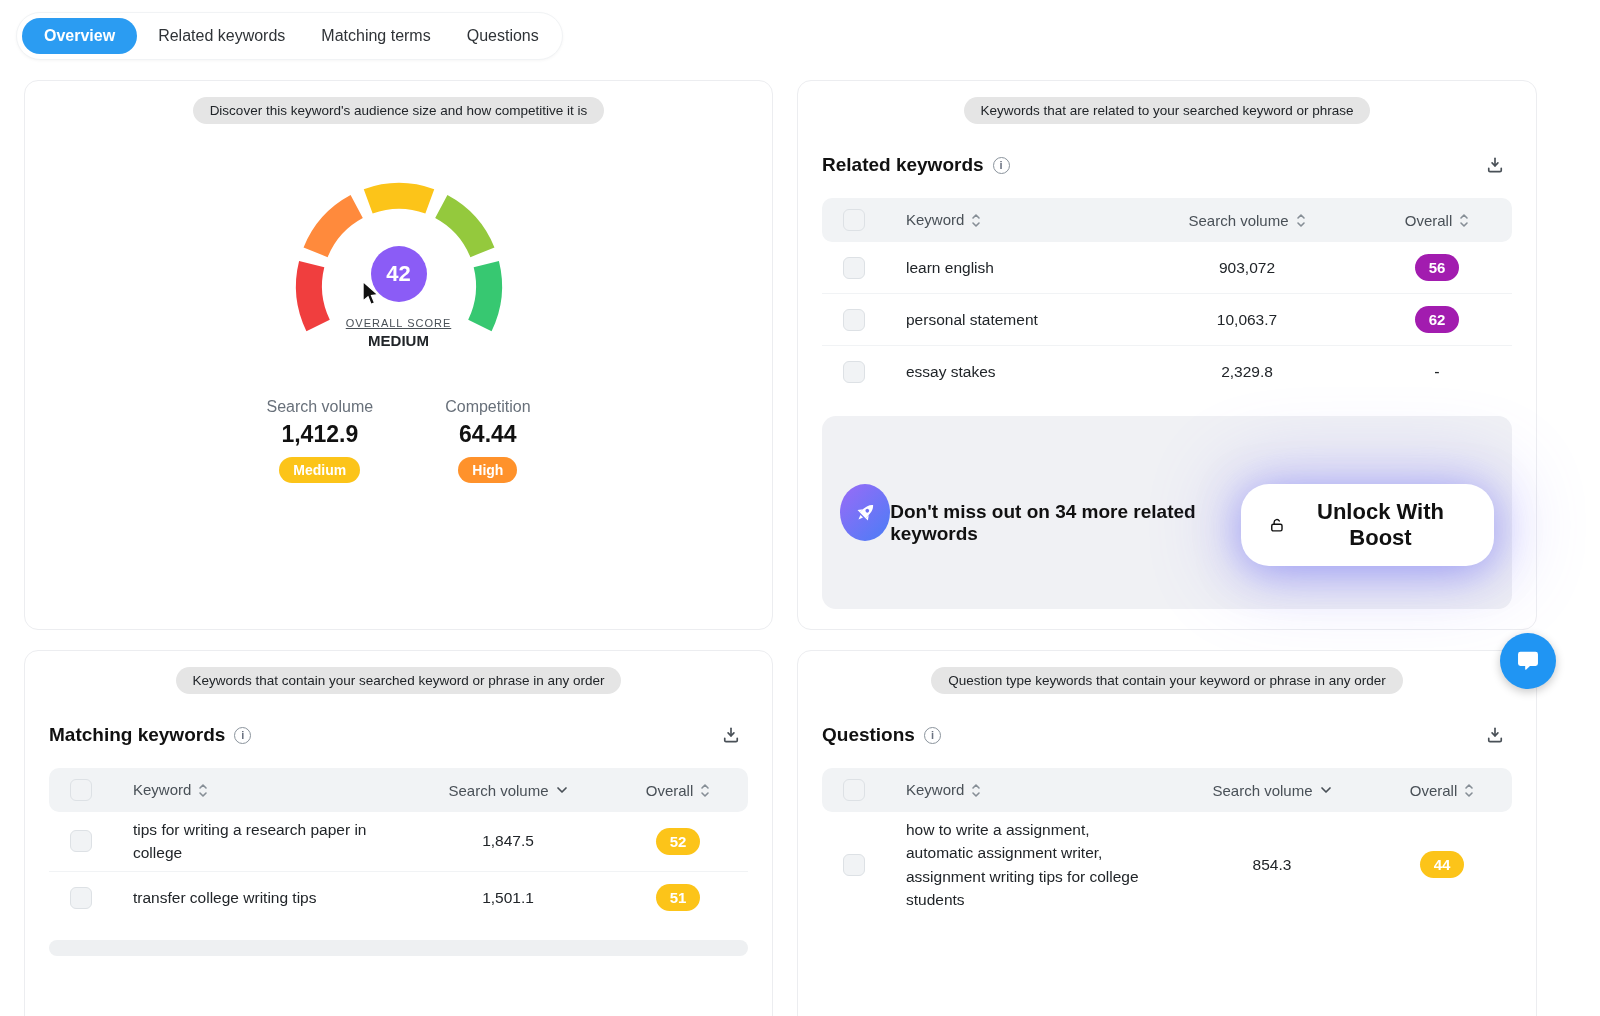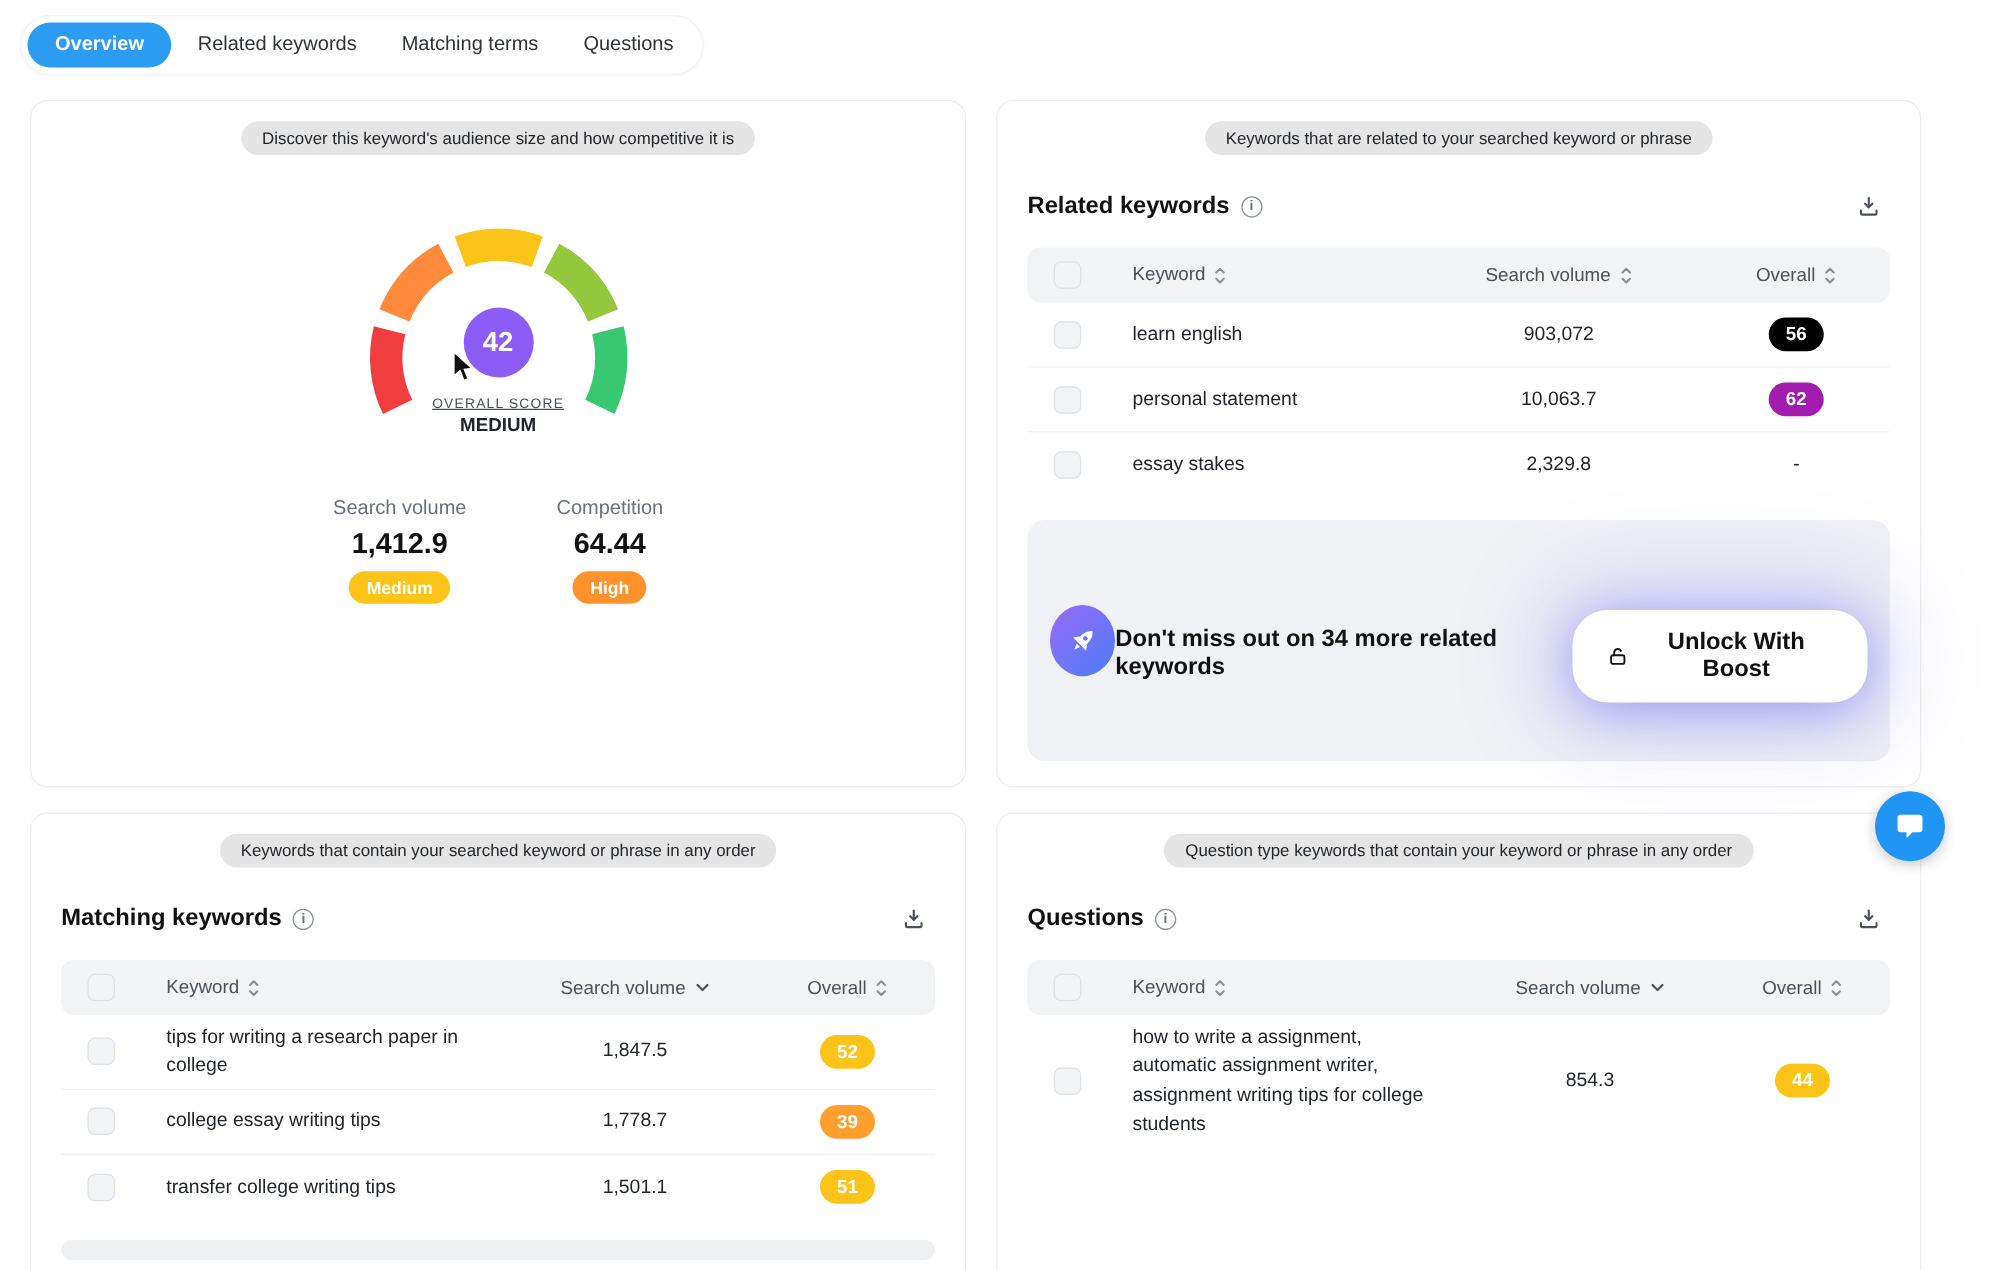--- a/index.html
+++ b/index.html
@@ -120,21 +120,21 @@
     padding:18px;
   }
   .rocket-circle {
     width:57px; height:57px; border-radius:50%;
     background:linear-gradient(135deg,#9a6bf7,#4a7df6);
     display:flex; align-items:center; justify-content:center;
   }
   .promo-title { margin-top:20px; font-size:19px; font-weight:700; color:#111; }
   .boost-btn {
     margin-top:24px; background:#fff; border:none; border-radius:28px;
-    padding:15px 28px; font-family:inherit; font-size:19px; font-weight:700; color:#111;
+    padding:15px 28px; font-family:inherit; font-size:22px; font-weight:700; color:#111;
     display:flex; align-items:center; gap:10px; cursor:pointer;
     box-shadow:0 6px 40px rgba(99,102,241,.5), 0 0 80px 14px rgba(130,120,255,.3);
   }
 
   .partial-bar { margin-top:16px; height:16px; border-radius:8px; background:#eef0f2; }
 
   
   .chat-bubble {
     position:absolute; left:1500px; top:633px; width:56px; height:56px;
     border-radius:50%; border:none; cursor:pointer;
@@ -226,21 +226,21 @@
       </span>
     </div>
 
     <div class="trow">
       <span class="cell-check">
           <span class="checkbox"></span>
         </span>
       <span class="cell-kw">learn english</span>
       <span class="cell-center">903,072</span>
       <span class="cell-center">
-          <span class="overall-badge" style="background: #000000;">56</span>
+          <span class="overall-badge" style="background: #a21caf;">56</span>
         </span>
     </div>
     <div class="trow">
       <span class="cell-check">
           <span class="checkbox"></span>
         </span>
       <span class="cell-kw">personal statement</span>
       <span class="cell-center">10,063.7</span>
       <span class="cell-center">
           <span class="overall-badge" style="background: #a21caf;">62</span>
@@ -326,30 +326,20 @@
       <span class="cell-kw">tips for writing a research paper in college</span>
       <span class="cell-center">1,847.5</span>
       <span class="cell-center">
           <span class="overall-badge" style="background: rgb(252, 196, 25);">52</span>
         </span>
     </div>
     <div class="trow">
       <span class="cell-check">
           <span class="checkbox"></span>
         </span>
-      <span class="cell-kw">college essay writing tips</span>
-      <span class="cell-center">1,778.7</span>
-      <span class="cell-center">
-          <span class="overall-badge" style="background: rgb(255, 158, 44);">39</span>
-        </span>
-    </div>
-    <div class="trow">
-      <span class="cell-check">
-          <span class="checkbox"></span>
-        </span>
       <span class="cell-kw">transfer college writing tips</span>
       <span class="cell-center">1,501.1</span>
       <span class="cell-center">
           <span class="overall-badge" style="background: rgb(252, 196, 25);">51</span>
         </span>
     </div>
   </div>
   <div class="partial-bar"></div>
 </section>
 

